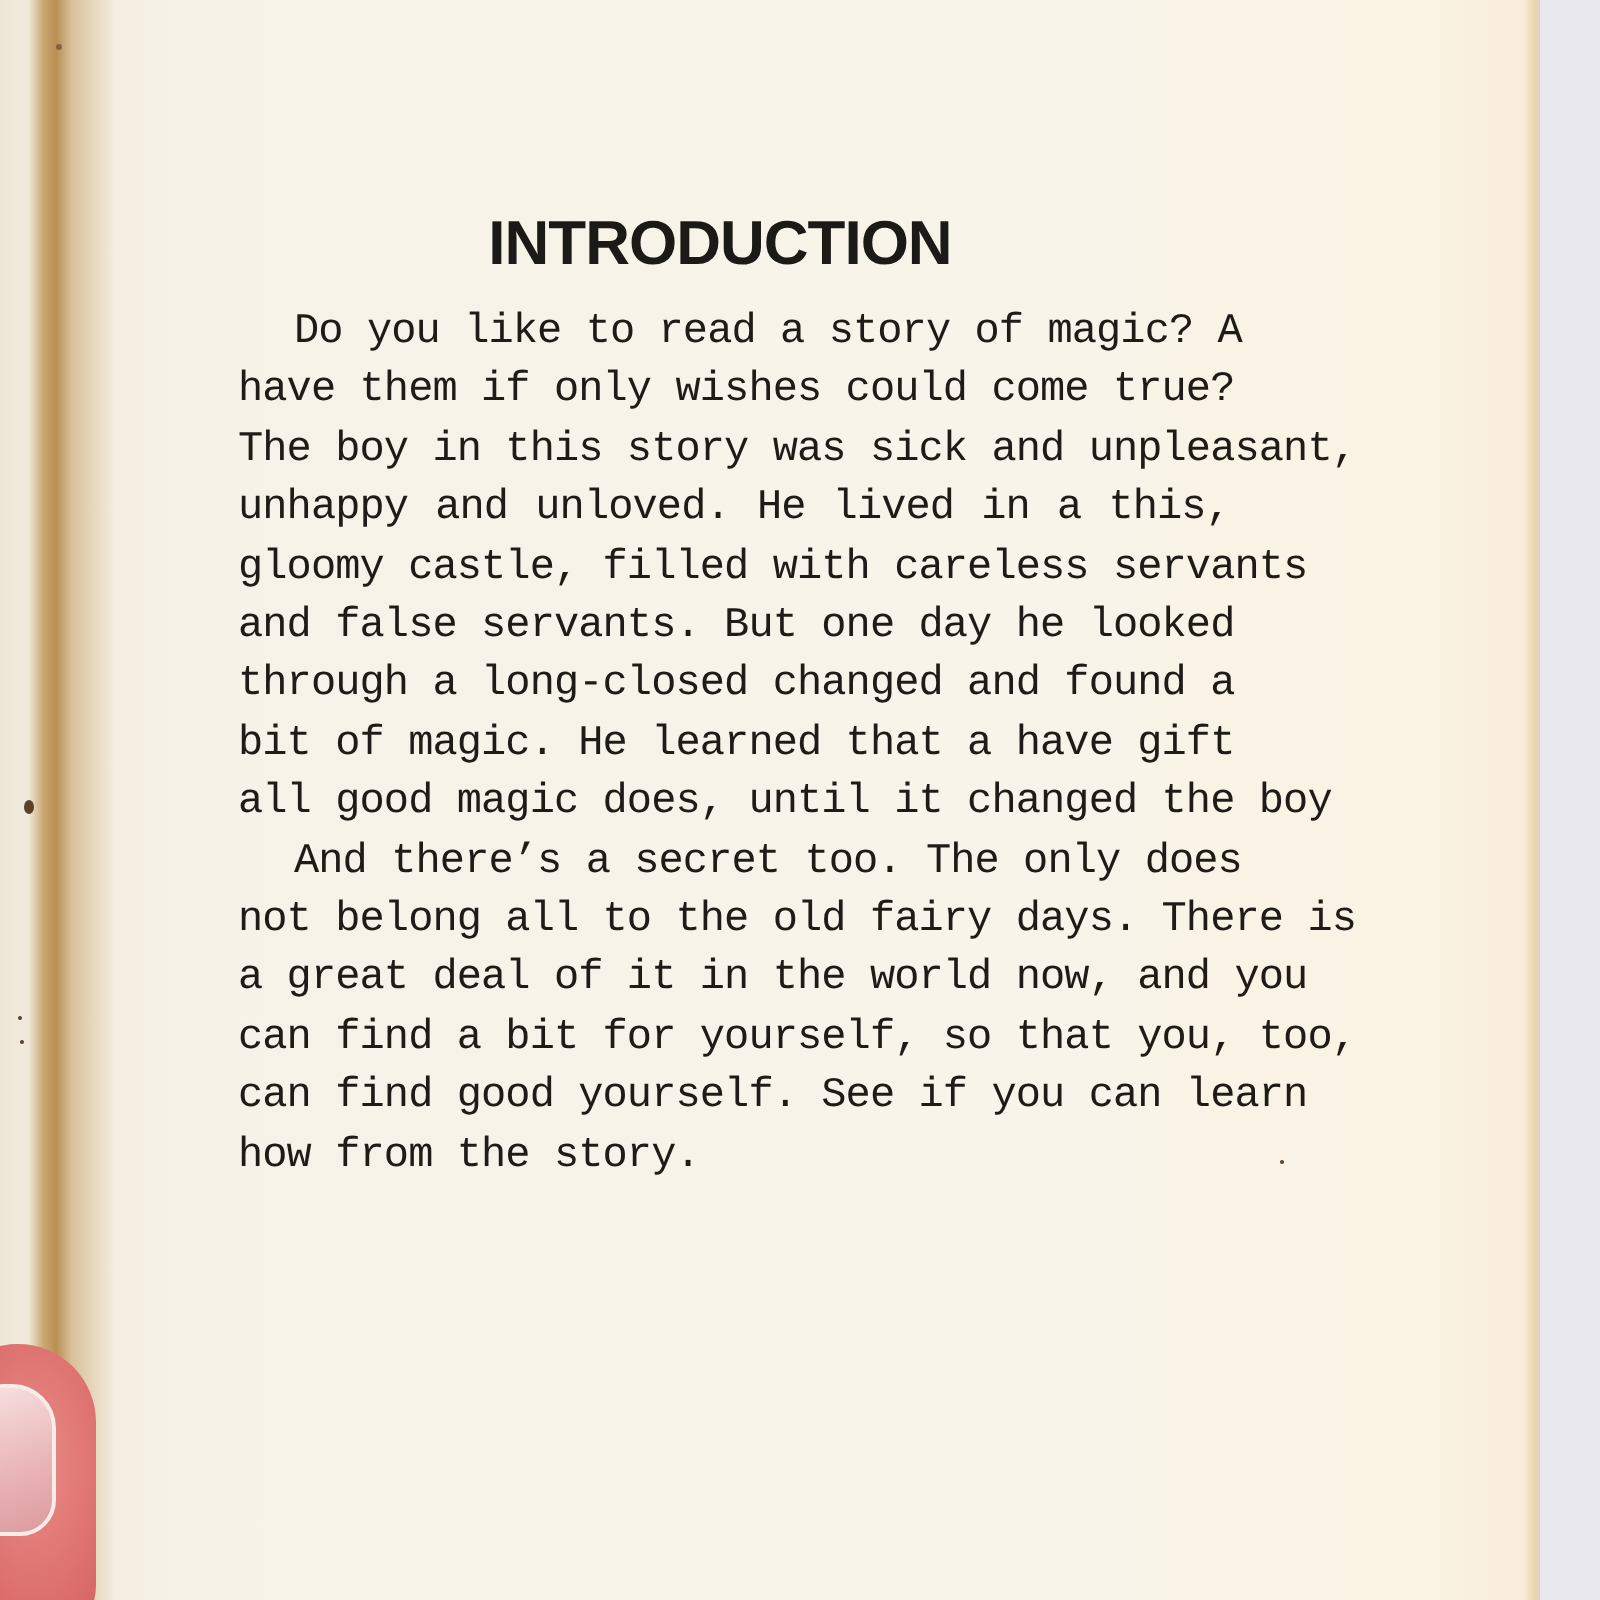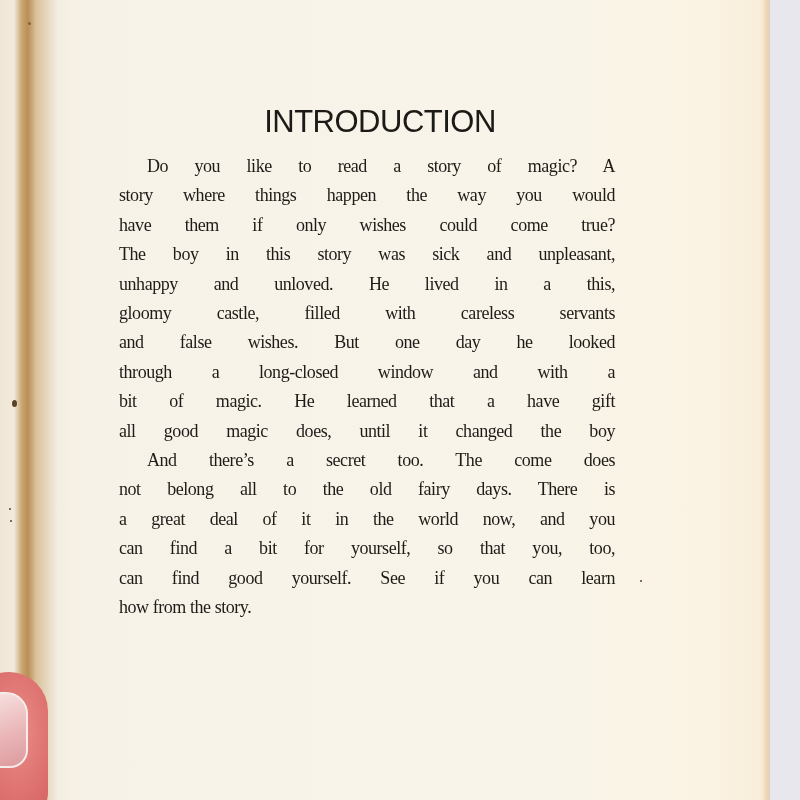--- a/index.html
+++ b/index.html
@@ -14,28 +14,27 @@
     }
     .page-shadow-right {
       position: absolute; left: 762px; top: 0; width: 8px; height: 800px;
       background: linear-gradient(90deg, rgba(240,214,170,0.0), rgba(226,196,150,0.7));
     }
     .speck { position: absolute; border-radius: 50%; background: #5b4128; }
     .title {
       position: absolute; left: 0; width: 720px; top: 104px; text-align: center;
       padding-left: 0;
       font-family: "Liberation Sans", sans-serif;
-      font-size: 31px; font-weight: normal; letter-spacing: -0.5px;
+      font-size: 31px; font-weight: bold; letter-spacing: -0.5px;
       color: #1c1a17;
-      margin-left: 20px;
     }
     .text {
       position: absolute; left: 119px; top: 152px; width: 496px;
-      color: #1f1c18; font-size: 18px; line-height: 29.4px;
-      font-family: Liberation Serif, serif; letter-spacing: -0.45px;
+      color: #1f1c18; font-size: 21px; line-height: 29.4px;
+      font-family: Liberation Mono, monospace; letter-spacing: -0.45px;
     }
     .line { white-space: nowrap; display: block; text-align: justify; text-align-last: justify; }
     .line.last { text-align-last: left; }
     .line.indent { padding-left: 28px; }
     .thumb {
       position: absolute; left: -30px; top: 672px; width: 78px; height: 150px;
       border-radius: 40px 40px 30px 30px;
       background: radial-gradient(ellipse at 60% 40%, #ea8c88 0%, #dc6f6d 55%, #c9585a 100%);
     }
     .nail {
@@ -54,32 +53,31 @@
   <span class="speck" style="left:9px;top:508px;width:2px;height:2px;"></span>
   <span class="speck" style="left:10px;top:520px;width:2px;height:2px;"></span>
   <span class="speck" style="left:28px;top:22px;width:3px;height:3px;opacity:.6"></span>
   <span class="speck" style="left:640px;top:580px;width:2px;height:2px;"></span>
 
   <div class="title">INTRODUCTION</div>
 
   <div class="text">
     <div>
       <span class="line indent">Do you like to read a story of magic?  A</span>
-      <span class="line">story where things happen the way you would</span>
       <span class="line">have them if only wishes could come true?</span>
       <span class="line">The boy in this story was sick and unpleasant,</span>
       <span class="line">unhappy and unloved.  He lived in a this,</span>
       <span class="line">gloomy castle, filled with careless servants</span>
-      <span class="line">and false wishes.  But one day he looked</span>
-      <span class="line">through a long-closed window and with a</span>
+      <span class="line">and false servants.  But one day he looked</span>
+      <span class="line">through a long-closed changed and found a</span>
       <span class="line">bit of magic.  He learned that a have gift</span>
       <span class="line">all good magic does, until it changed the boy</span>
     </div>
     <div>
-      <span class="line indent">And there’s a secret too.  The come does</span>
+      <span class="line indent">And there’s a secret too.  The only does</span>
       <span class="line">not belong all to the old fairy days.  There is</span>
       <span class="line">a great deal of it in the world now, and you</span>
       <span class="line">can find a bit for yourself, so that you, too,</span>
       <span class="line">can find good yourself.  See if you can learn</span>
       <span class="line last">how from the story.</span>
     </div>
   </div>
 </div>
 
 <div class="thumb"></div>

